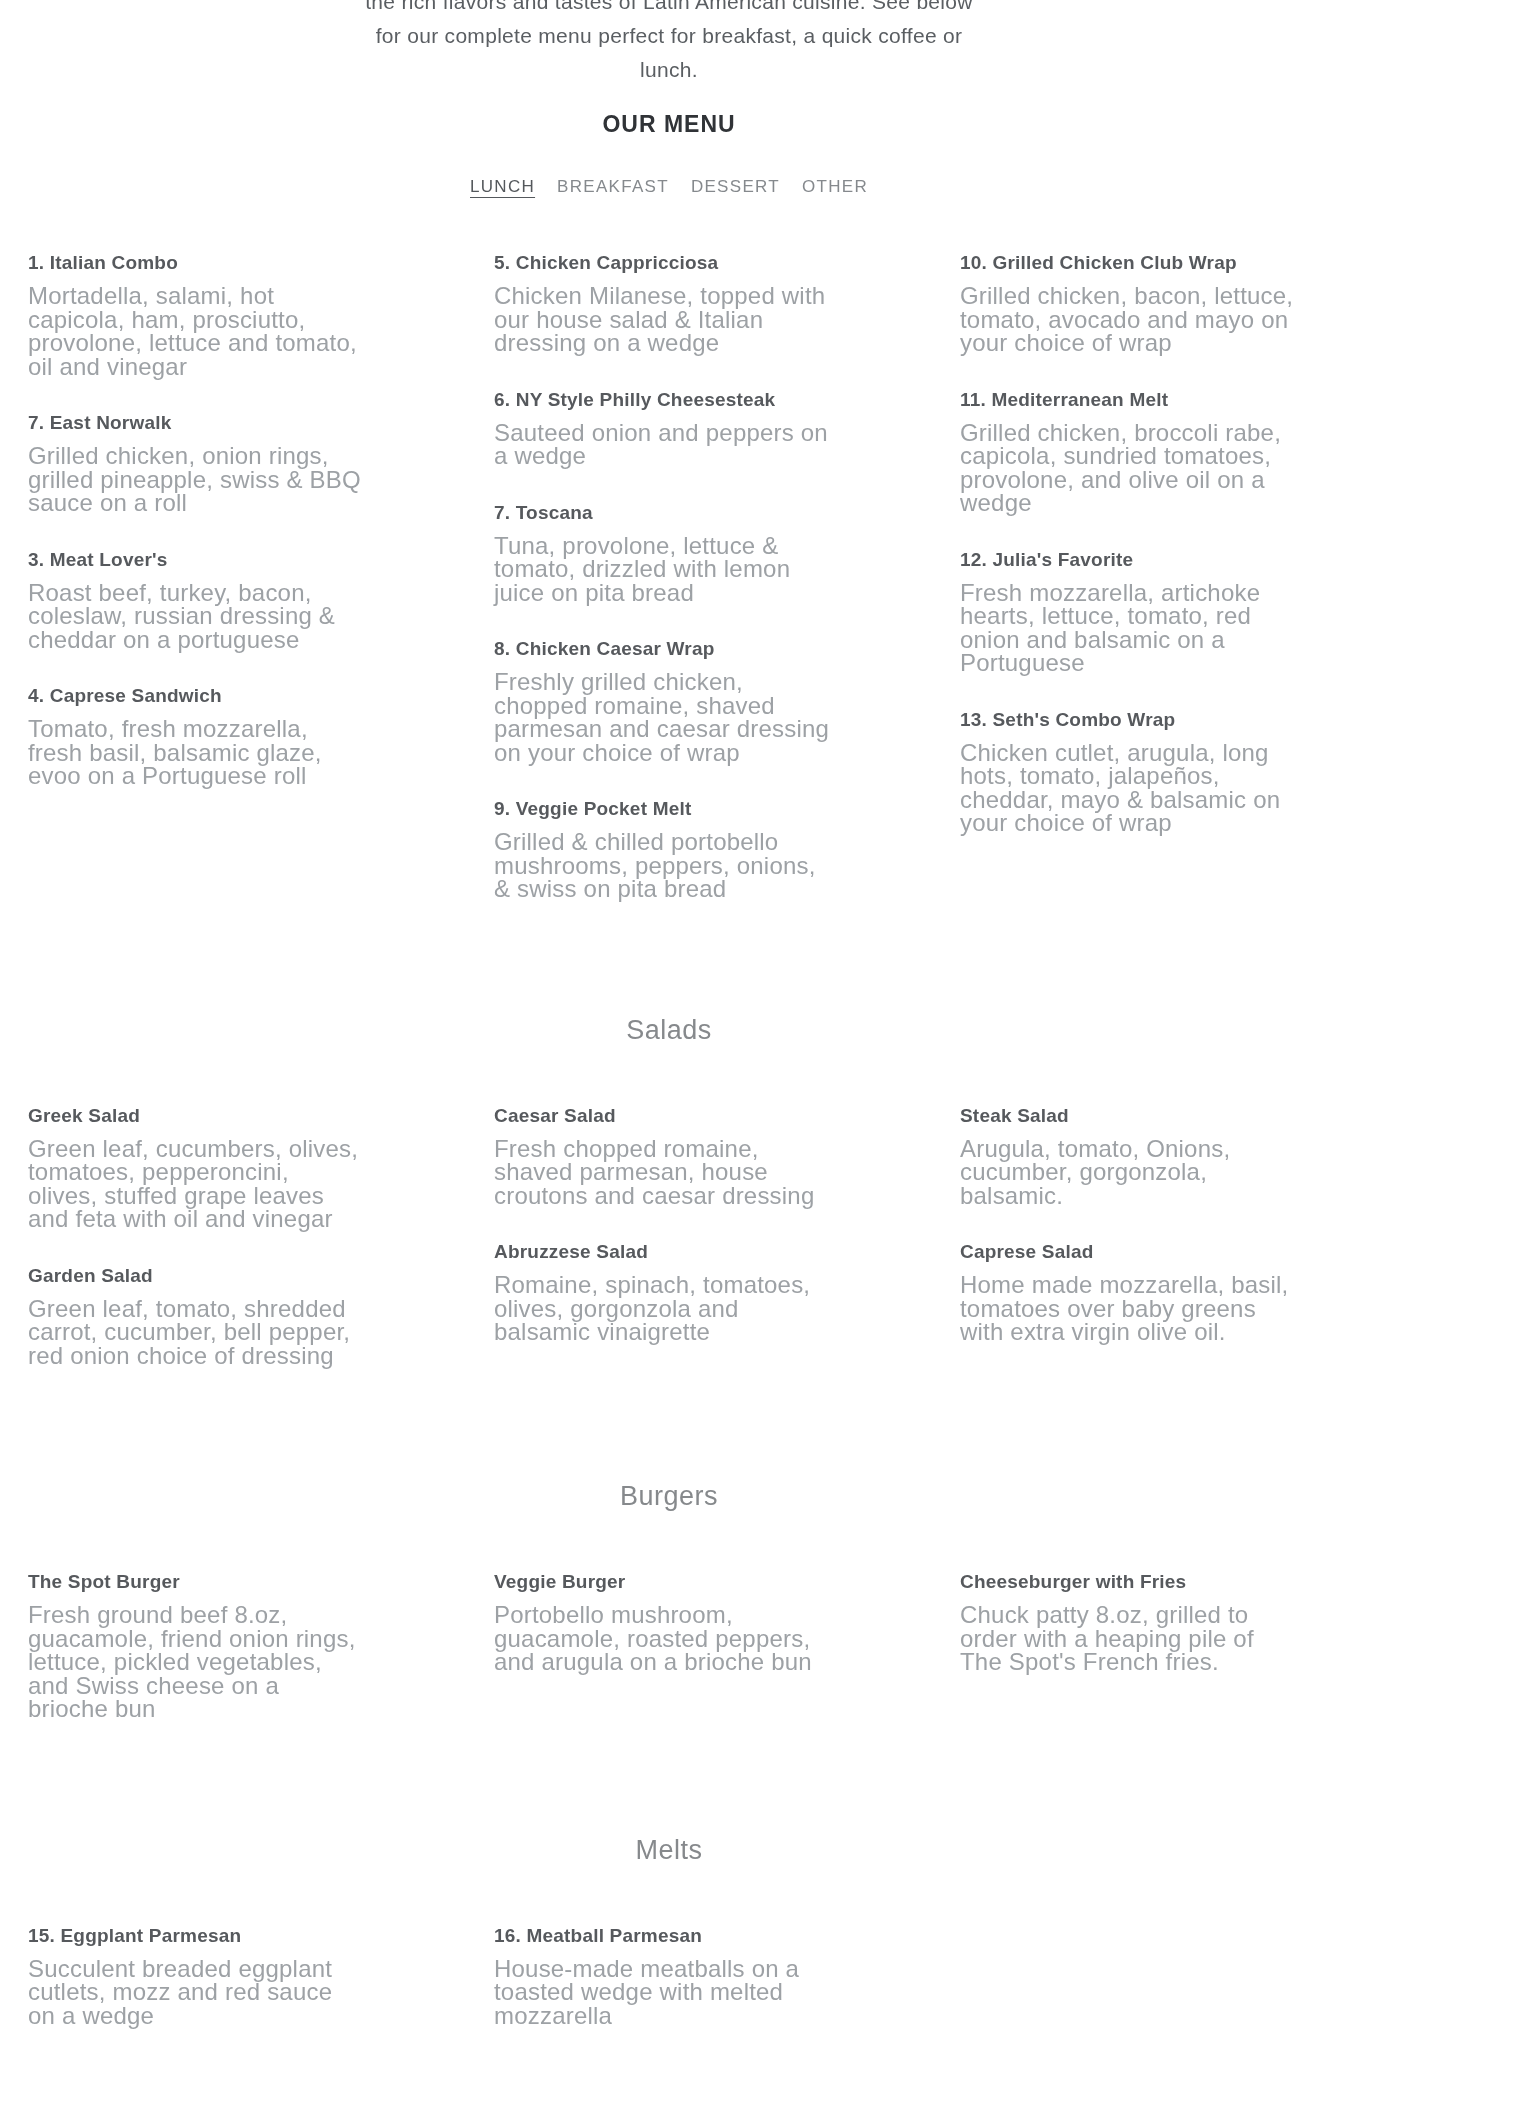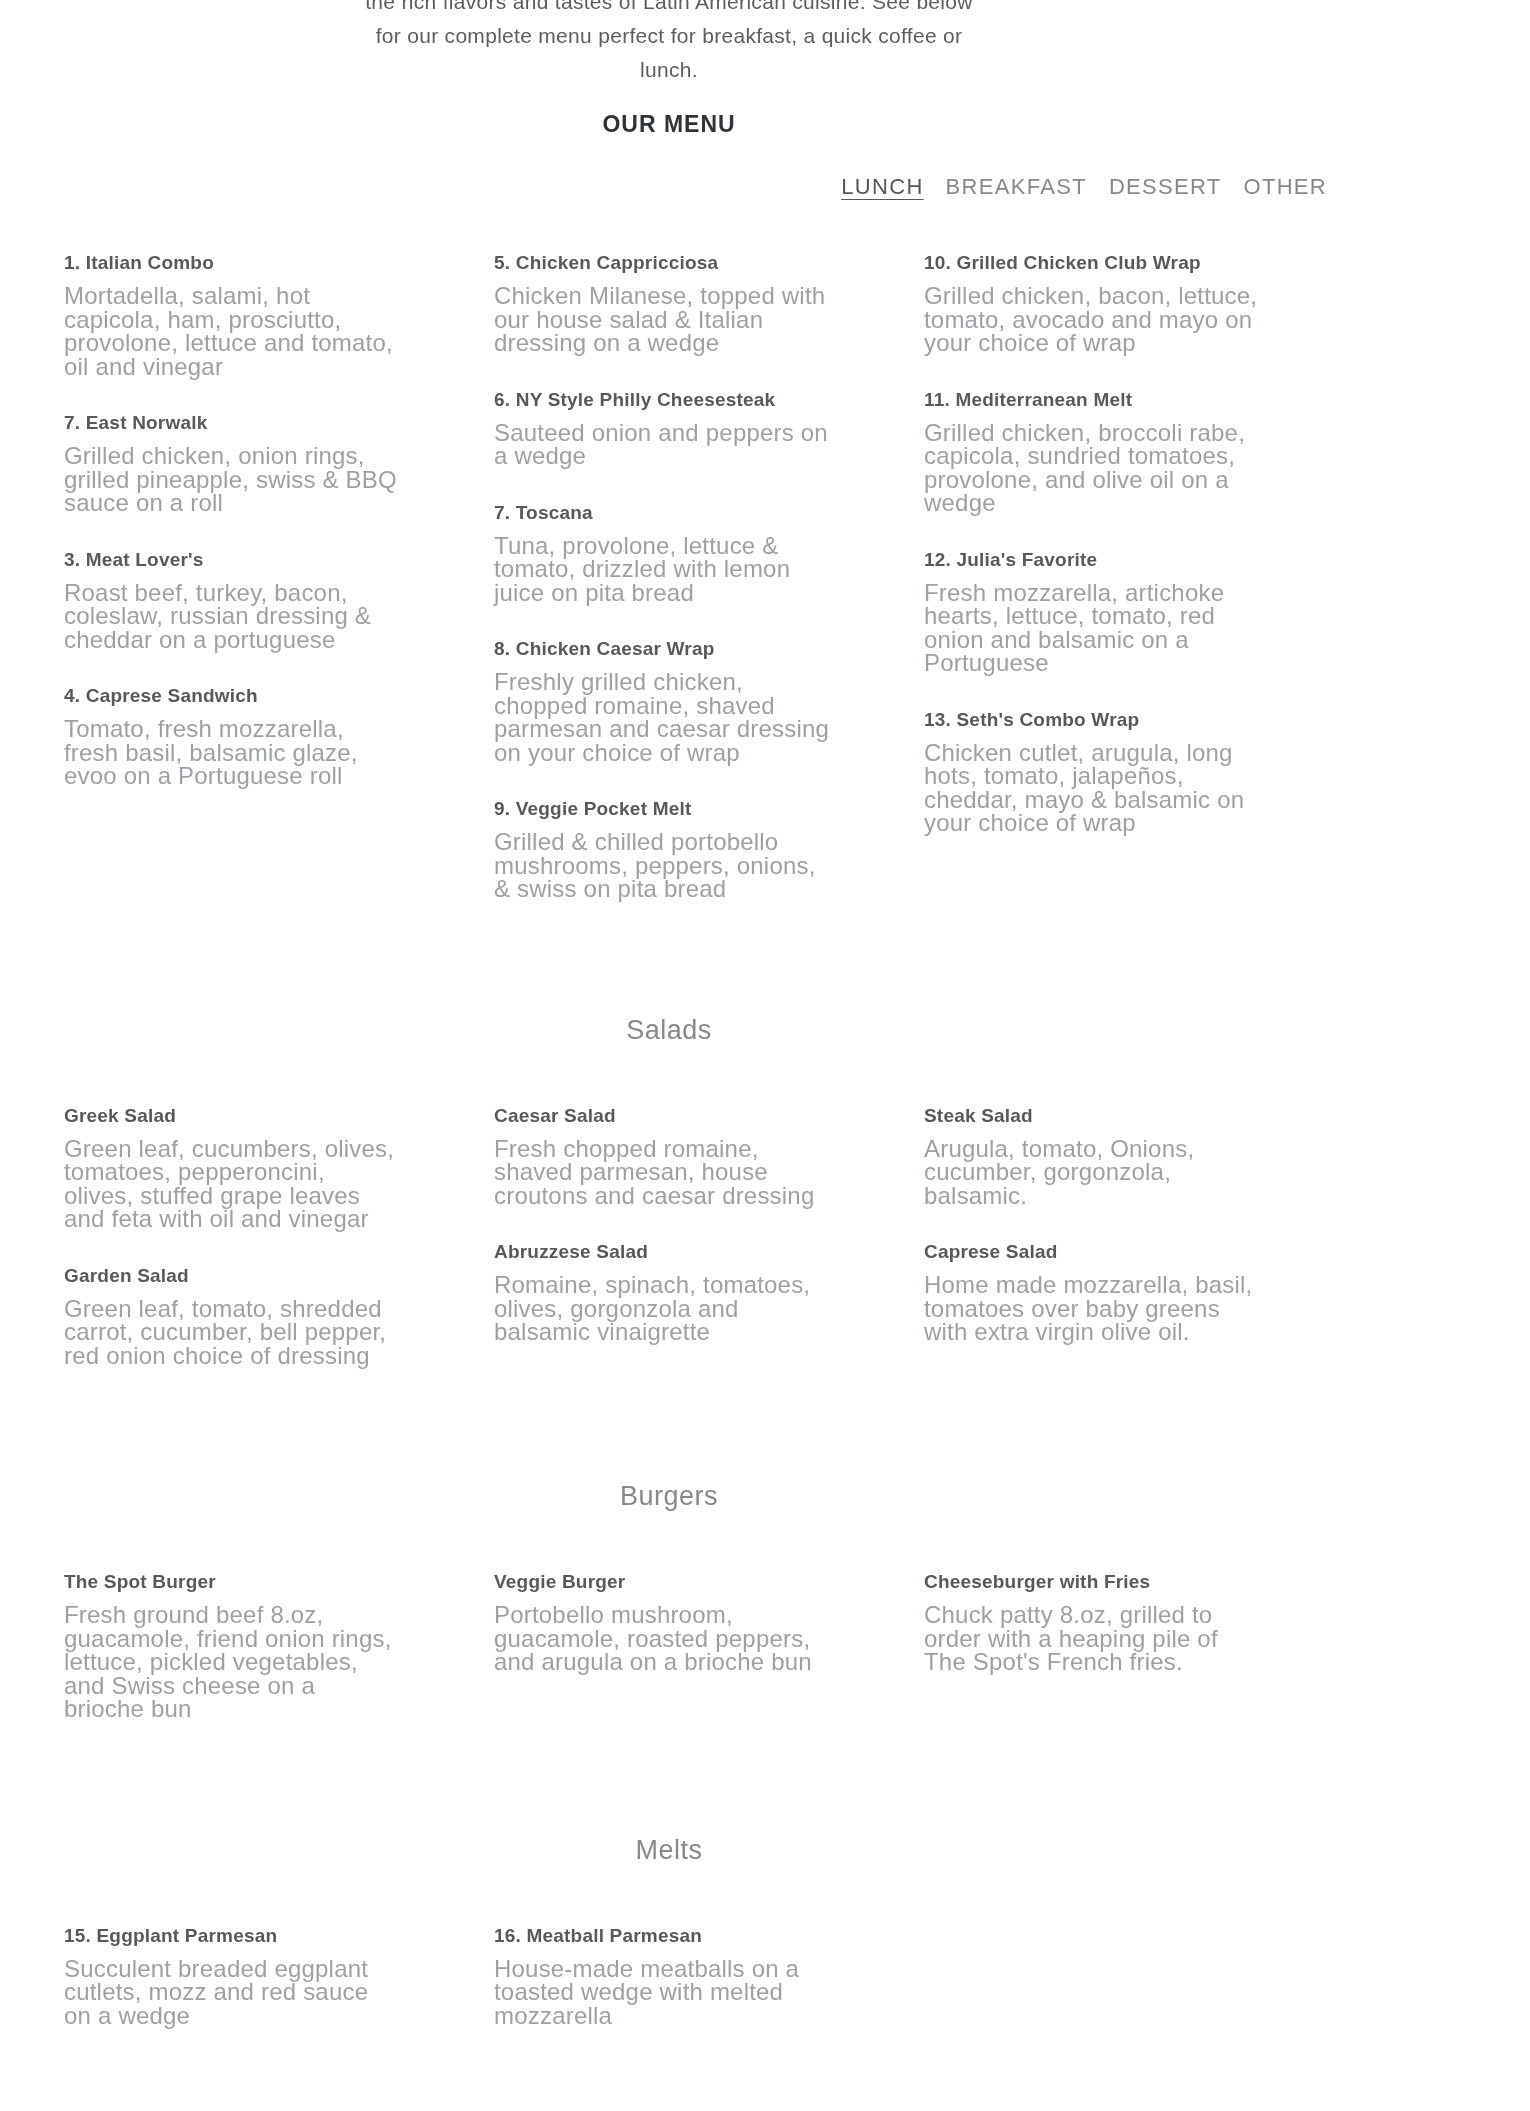--- a/index.html
+++ b/index.html
@@ -37,22 +37,22 @@
     text-align: center;
     font-size: 23px;
     line-height: 30px;
     font-weight: bold;
     letter-spacing: 1px;
     color: #303337;
   }
   
   .tabs {
     margin-top: 37px;
-    text-align: right;
-    font-size: 22px;
+    text-align: center;
+    font-size: 17px;
     line-height: 22px;
     letter-spacing: 1.3px;
     text-decoration: underline;
   }
   .tab {
     display: inline-block;
     margin: 0 11px;
     color: #85898d;
     text-decoration: none;
     cursor: pointer;
@@ -71,21 +71,21 @@
     text-align: center;
     font-size: 27px;
     line-height: 34px;
     font-weight: 400;
     letter-spacing: 0.5px;
     color: #86898c;
   }
   .menu-grid {
     display: grid;
     grid-template-columns: repeat(3, 350px);
-    column-gap: 80px;
+    column-gap: 116px;
     justify-content: center;
   }
   .menu-col { min-width: 0; }
   .menu-item { margin-bottom: 32px; }
   .menu-item:last-child { margin-bottom: 0; }
   .item-name {
     margin: 0 0 8px 0;
     font-size: 19px;
     line-height: 26px;
     font-weight: bold;

